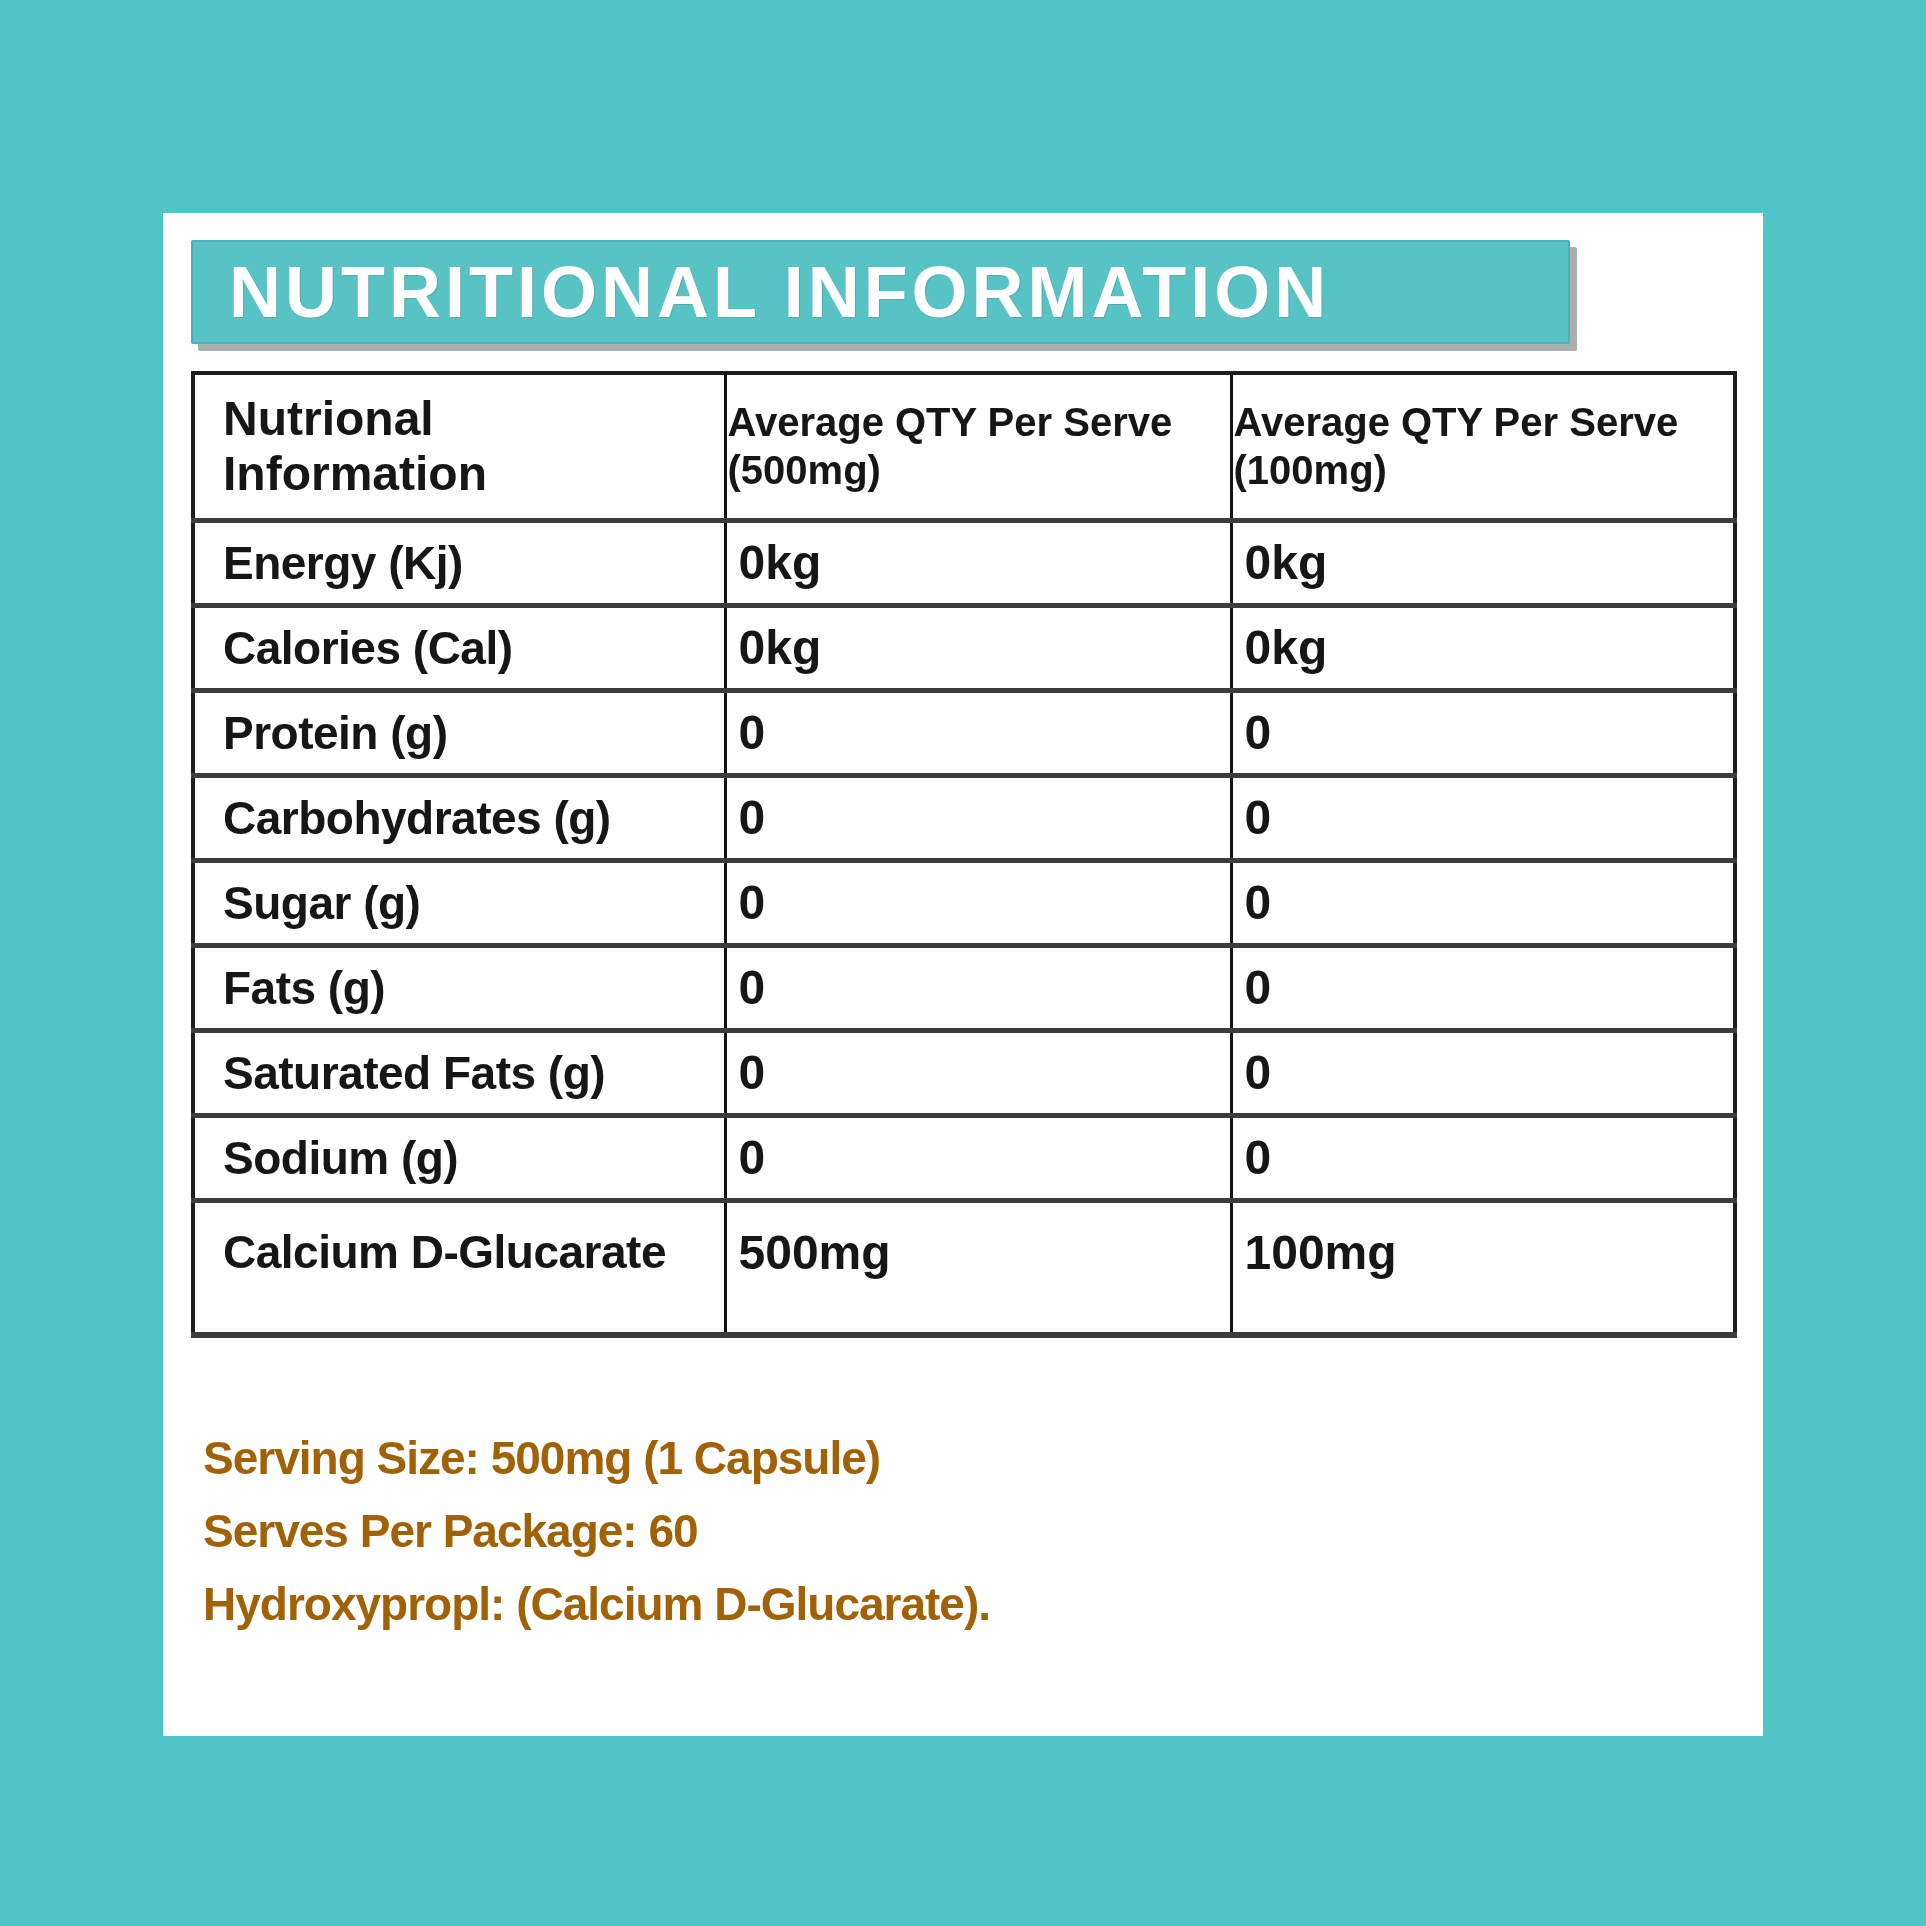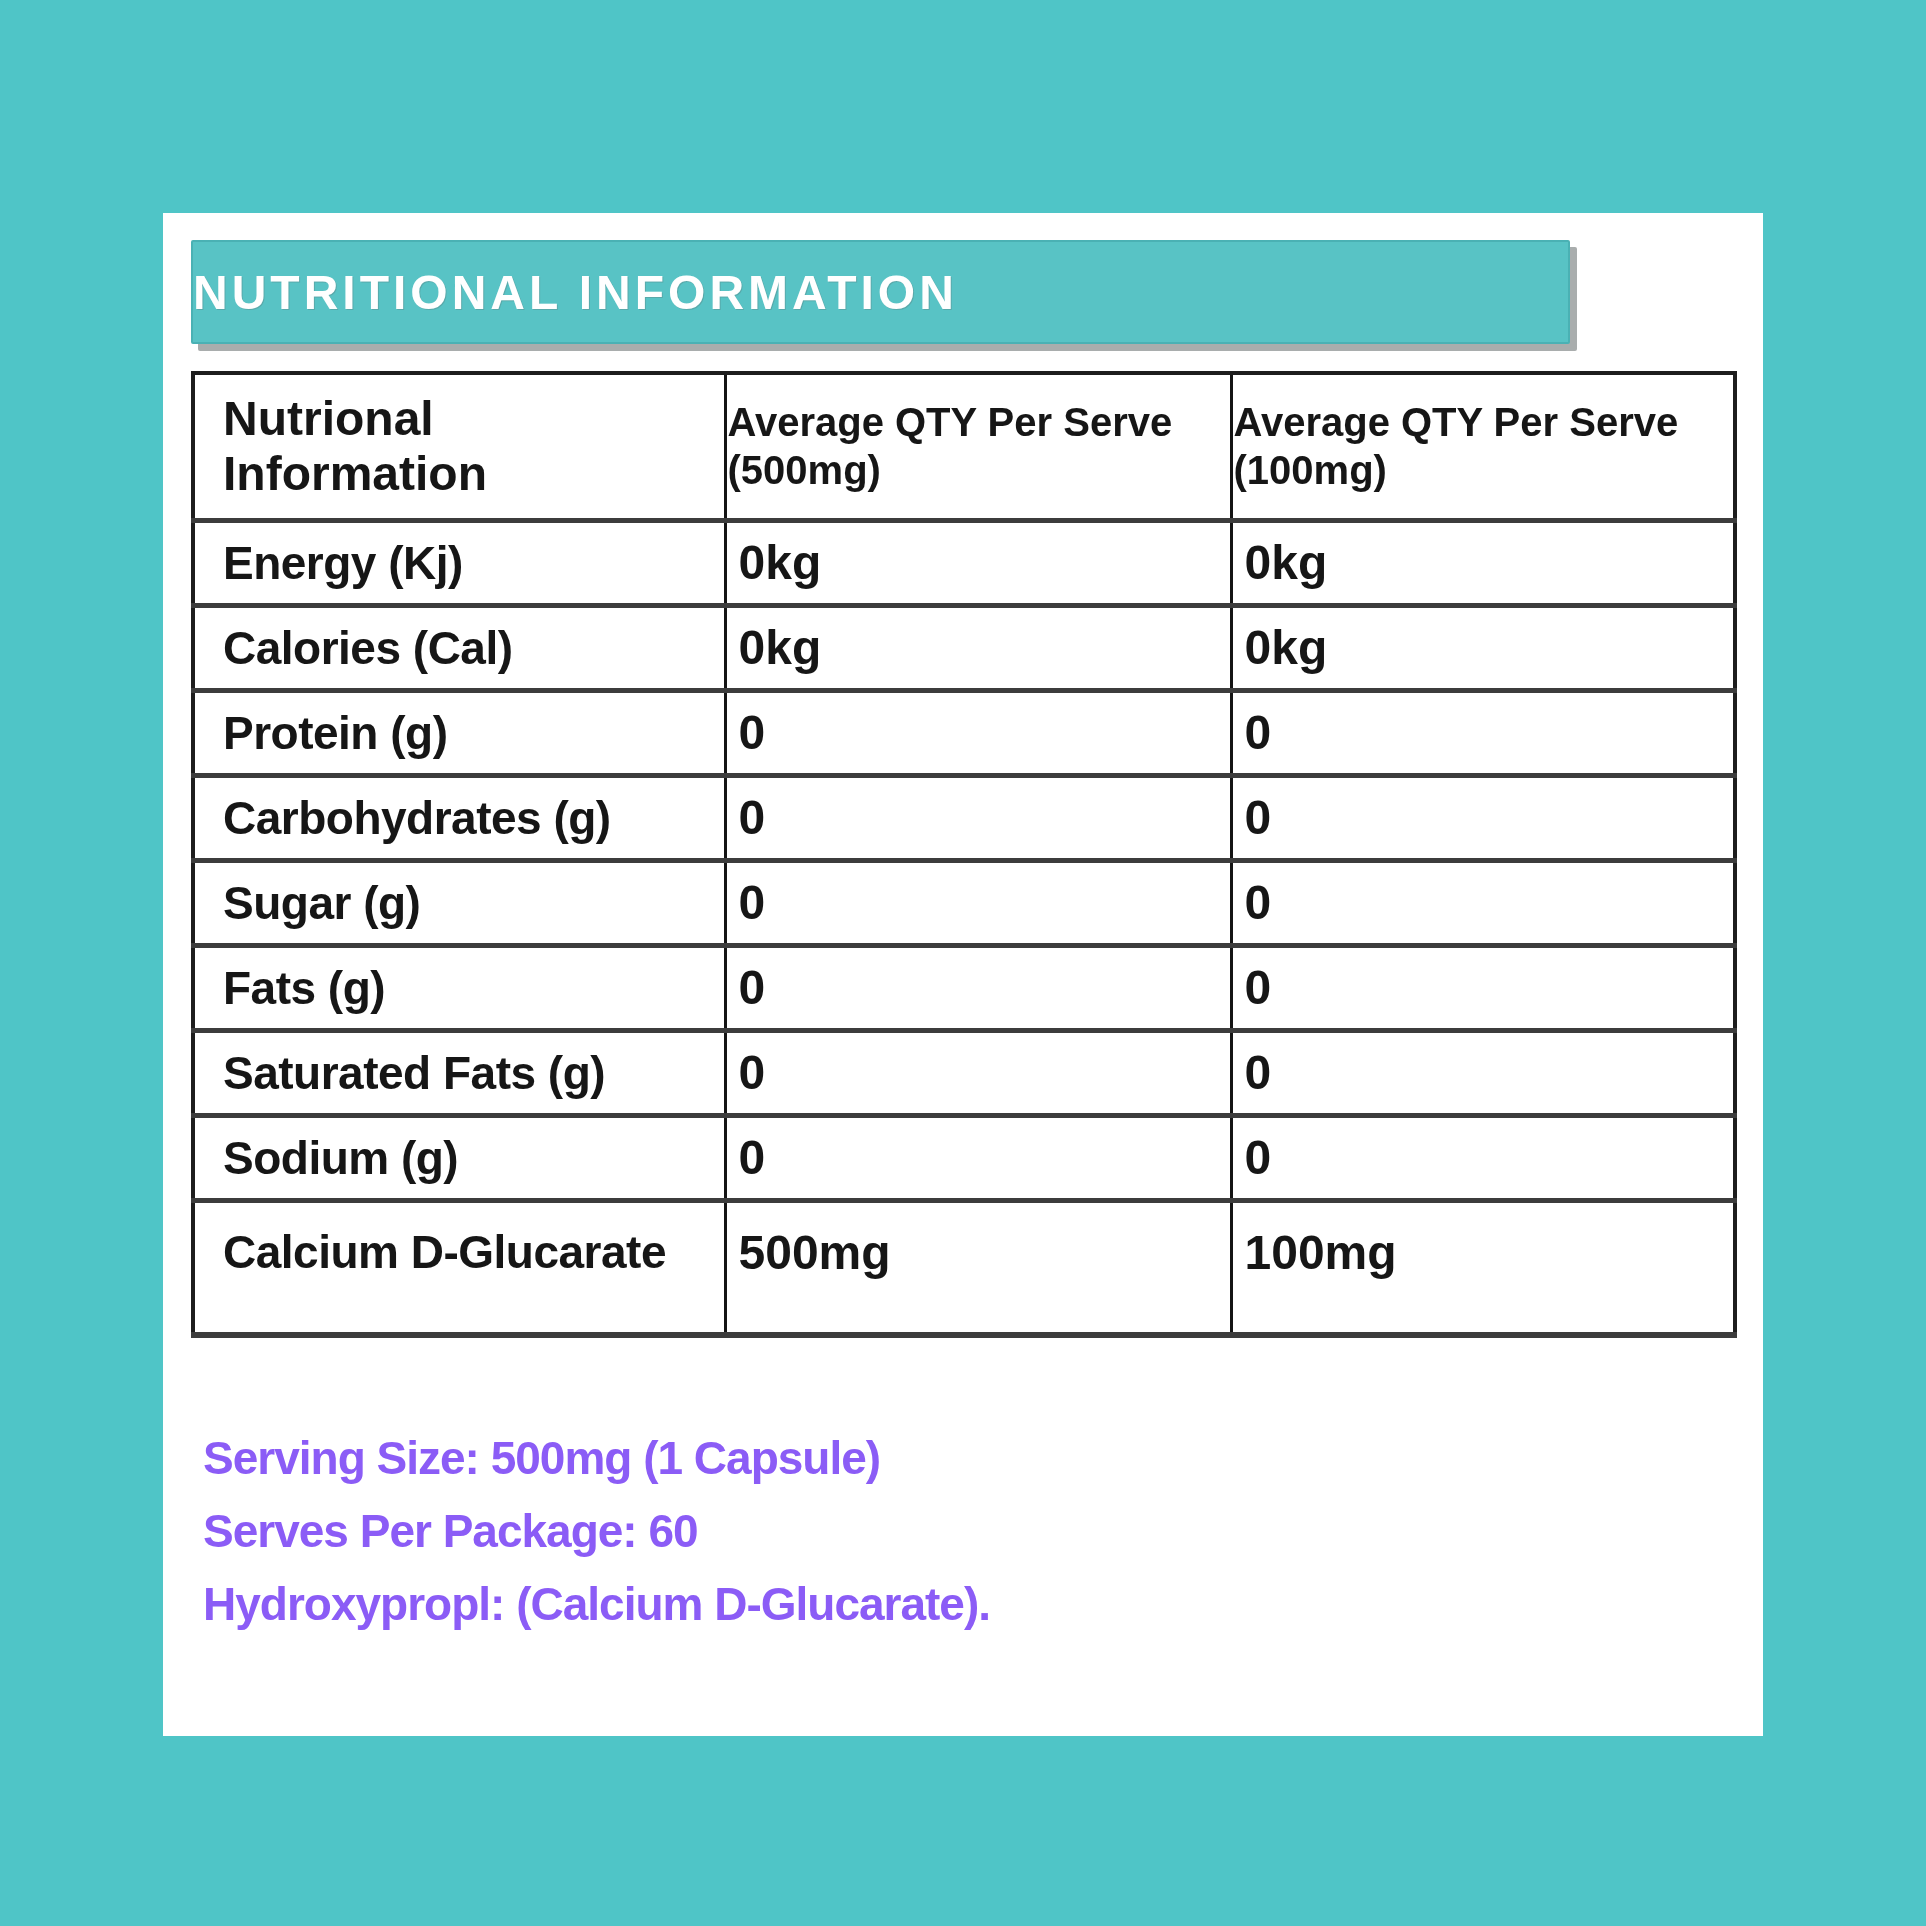--- a/index.html
+++ b/index.html
@@ -31,23 +31,24 @@
     background: #58c3c5;
     border: 2px solid #4ab1b4;
     box-shadow: 7px 7px 0 #a9adad;
     box-sizing: border-box;
     display: flex;
     align-items: center;
     border-radius: 2px;
   }
   .title-text {
     color: #ffffff;
-    font-size: 48px;
+    font-size: 72px;
     font-weight: bold;
     letter-spacing: 4px;
+    padding-left: 36px;
     white-space: nowrap;
     text-shadow: 1px 1px 0 rgba(90,90,90,0.25);
   }
   table.nutrition-table {
     position: absolute;
     left: 28px;
     top: 158px;
     width: 1541px;
     border-collapse: collapse;
     table-layout: fixed;
@@ -91,21 +92,21 @@
   }
   tr.tall td {
     vertical-align: top;
     padding-top: 22px;
   }
   .footer-notes {
     position: absolute;
     left: 40px;
     top: 1209px;
     width: 1525px;
-    color: #8b5cf6;
+    color: #a16207;
   }
   .footer-line {
     font-size: 46px;
     font-weight: bold;
     line-height: 73px;
     letter-spacing: -1px;
     white-space: nowrap;
   }
 </style>
 </head>

